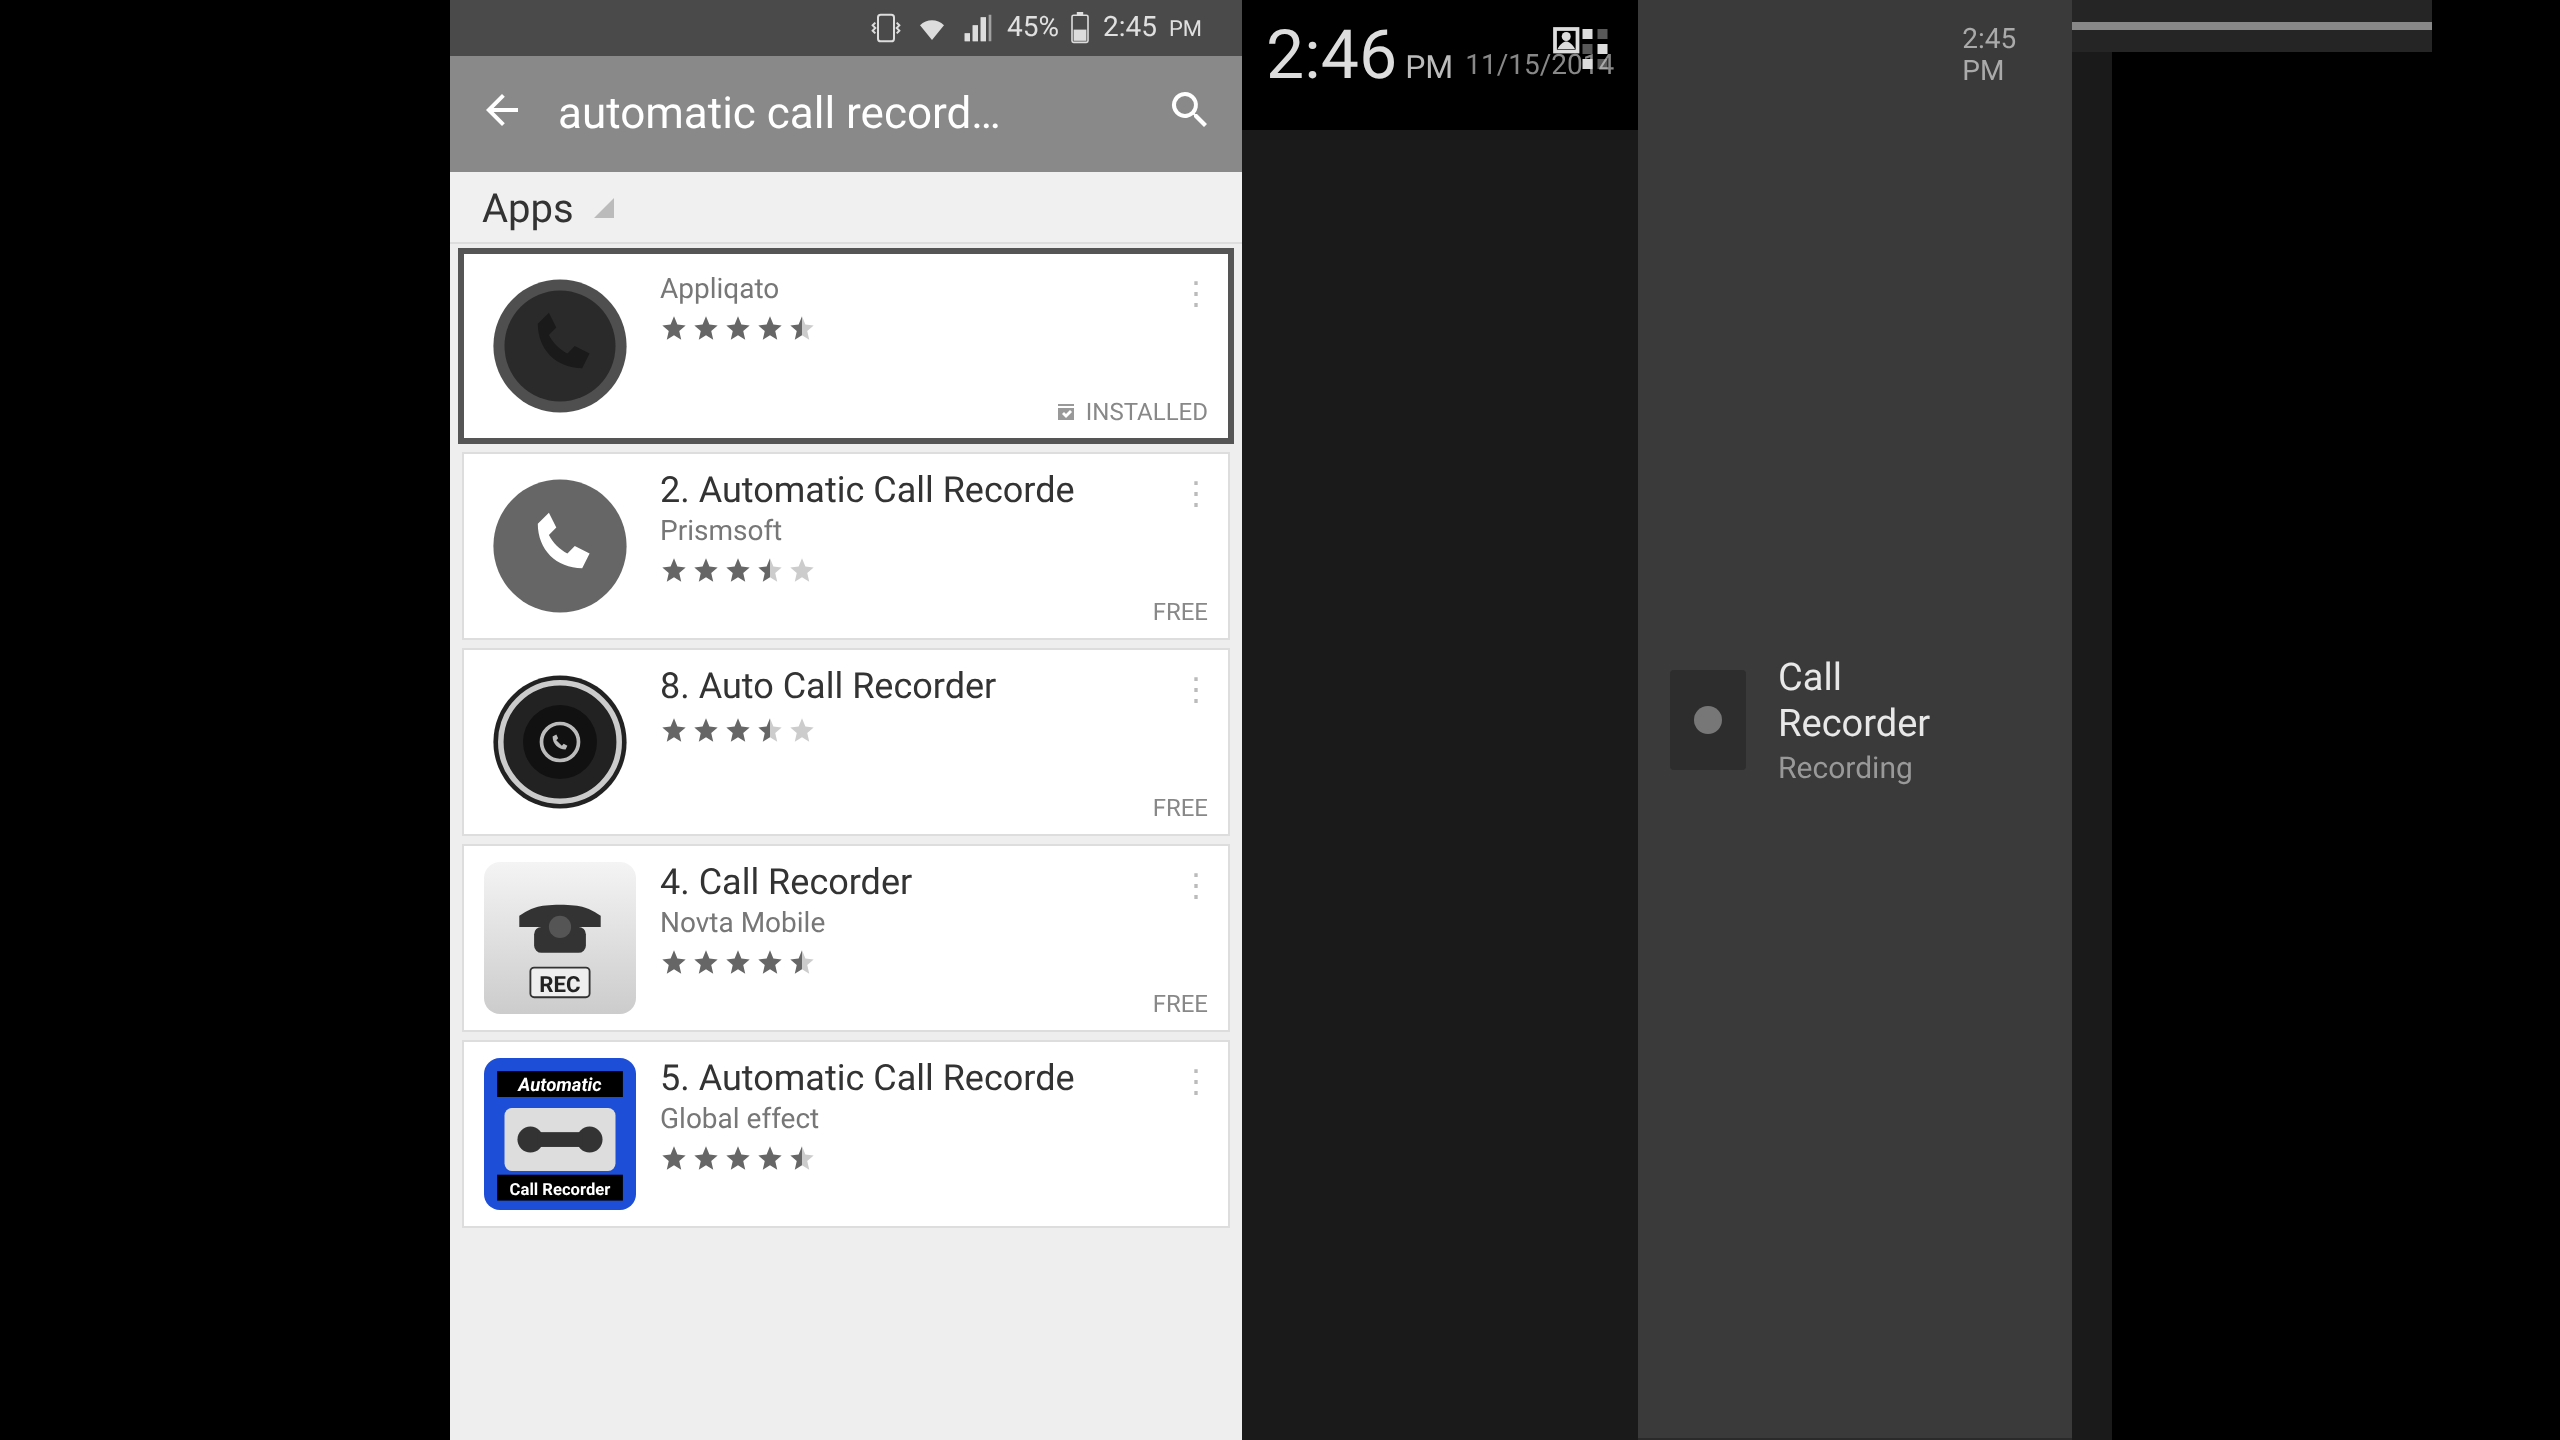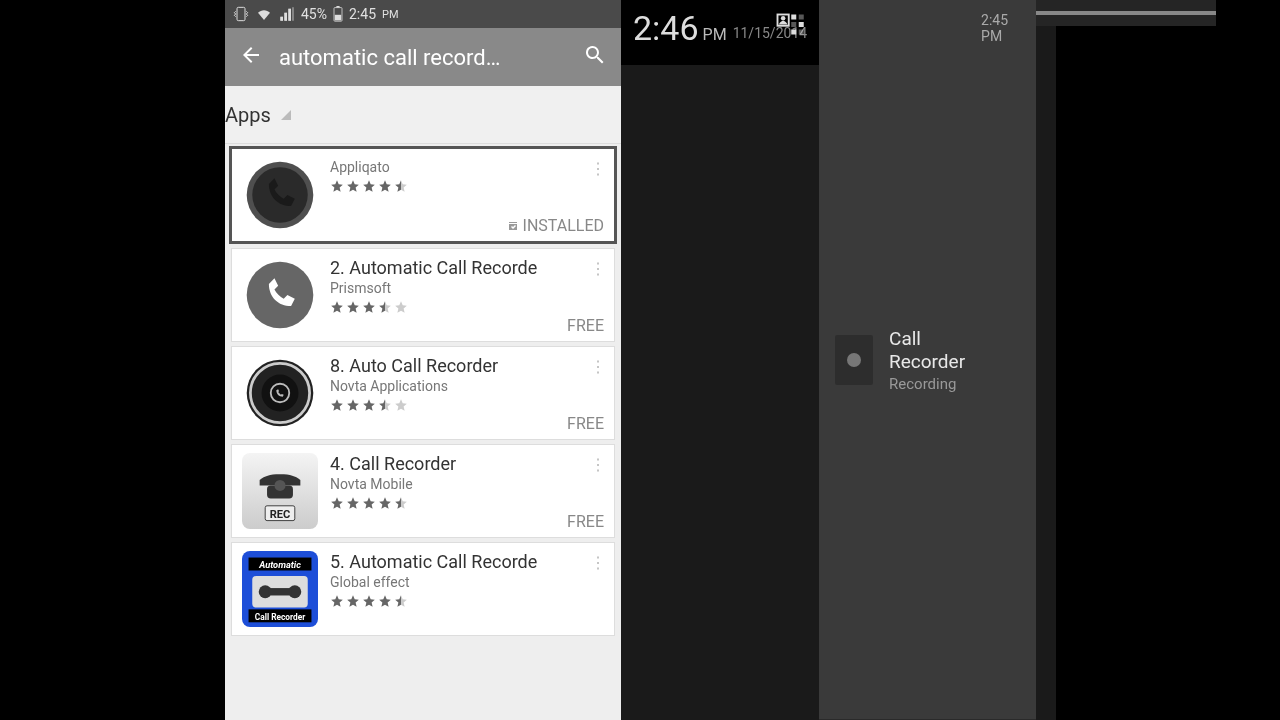--- a/index.html
+++ b/index.html
@@ -4,39 +4,39 @@
 <style>
 * { margin: 0; padding: 0; box-sizing: border-box; font-family: Roboto, Arial, sans-serif; }
 body { background: #000; width: 1280px; height: 720px; overflow: hidden; display: flex; }
 .spacer-left { width: 225px; background: #000; }
 .spacer-right { width: 224px; background: #000; }
 .phone { position: relative; height: 720px; }
 .phone-left { width: 396px; background: #eeeeee; }
 .phone-right { width: 435px; background: #1a1a1a; }
 
 
-.status-bar-l { height: 28px; background: #4a4a4a; color: #e0e0e0; display: flex; align-items: center; padding: 0 8px; font-size: 14px; gap: 6px; }
+.status-bar-l { height: 28px; background: #4a4a4a; color: #e0e0e0; display: flex; align-items: center; justify-content: flex-end; padding: 0 20px; font-size: 14px; gap: 6px; }
 .status-bar-l .ico { display: inline-flex; }
 .search-bar { height: 58px; background: #898989; display: flex; align-items: center; padding: 0 14px; gap: 16px; }
 .search-bar .back { color: #fff; }
 .search-bar .query { flex: 1; color: #fff; font-size: 22px; white-space: nowrap; overflow: hidden; text-overflow: ellipsis; }
 .search-bar .mag { color: #fff; }
-.tabs { height: 58px; background: #f0f0f0; display: flex; align-items: center; padding: 0 0; border-bottom: 1px solid #ddd; }
+.tabs { height: 36px; background: #f0f0f0; display: flex; align-items: center; padding: 0 16px; border-bottom: 1px solid #ddd; }
 .tabs .tab-label { font-size: 20px; color: #333; margin-right: 10px; }
 .tabs .tri { width: 0; height: 0; border-left: 10px solid transparent; border-bottom: 10px solid #bbb; }
 .app-card { background: #fff; border: 1px solid #ddd; margin: 4px 6px; padding: 8px 10px; display: flex; gap: 12px; position: relative; }
 .app-card.highlight { border: 3px solid #555; margin: 2px 4px; }
 .app-icon { width: 76px; height: 76px; border-radius: 8px; flex-shrink: 0; display: flex; align-items: center; justify-content: center; }
 .app-info { flex: 1; min-width: 0; }
 .app-title { font-size: 18px; color: #333; white-space: nowrap; overflow: hidden; }
 .app-dev { font-size: 14px; color: #777; margin-top: 2px; }
 .stars { margin-top: 4px; display: flex; gap: 2px; }
 .stars svg { width: 14px; height: 14px; }
 .overflow { position: absolute; right: 8px; top: 10px; color: #bbb; }
-.price-tag { position: absolute; right: 10px; bottom: 6px; font-size: 16px; color: #888; display: flex; align-items: center; gap: 4px; }
+.price-tag { position: absolute; right: 10px; bottom: 6px; font-size: 12px; color: #888; display: flex; align-items: center; gap: 4px; }
 
 
 .shade-header { height: 65px; background: #000; display: flex; align-items: baseline; padding: 8px 12px; color: #ddd; position: relative; }
 .shade-time { font-size: 34px; color: #ddd; }
 .shade-ampm { font-size: 16px; margin-left: 4px; color: #bbb; }
 .shade-date { font-size: 14px; margin-left: 6px; color: #888; align-self: center; }
 .shade-icon { position: absolute; right: 14px; top: 12px; }
 .notif { background: #3a3a3a; display: flex; align-items: center; padding: 12px 16px; gap: 16px; border-bottom: 1px solid #2a2a2a; }
 .notif-icon { width: 50px; height: 50px; background: #2d2d2d; display: flex; align-items: center; justify-content: center; border-radius: 2px; }
 .notif-body { flex: 1; }
@@ -189,21 +189,20 @@
       <svg width="74" height="74" viewBox="0 0 80 80">
           <circle cx="40" cy="40" r="36" fill="#222"></circle>
           <circle cx="40" cy="40" r="32" fill="none" stroke="#ccc" stroke-width="3"></circle>
           <circle cx="40" cy="40" r="20" fill="#111"></circle>
           <circle cx="40" cy="40" r="10" fill="none" stroke="#bbb" stroke-width="2"></circle>
           <path d="M36 37c0 4 3 7 7 7l1-2-2-1-1 1c-1-1-2-2-3-3l1-1-1-2z" fill="#bbb"></path>
         </svg>
     </div>
     <div class="app-info">
       <div class="app-title">8. Auto Call Recorder</div>
-      <div class="app-dev">Novta Applications</div>
       <div class="stars">
           <svg viewBox="0 0 24 24">
             <path fill="#666" d="M12 2l2.9 6.9L22 9.8l-5.5 4.8L18.2 22 12 18.3 5.8 22l1.7-7.4L2 9.8l7.1-.9z"></path>
           </svg>
           <svg viewBox="0 0 24 24">
             <path fill="#666" d="M12 2l2.9 6.9L22 9.8l-5.5 4.8L18.2 22 12 18.3 5.8 22l1.7-7.4L2 9.8l7.1-.9z"></path>
           </svg>
           <svg viewBox="0 0 24 24">
             <path fill="#666" d="M12 2l2.9 6.9L22 9.8l-5.5 4.8L18.2 22 12 18.3 5.8 22l1.7-7.4L2 9.8l7.1-.9z"></path>
           </svg>

